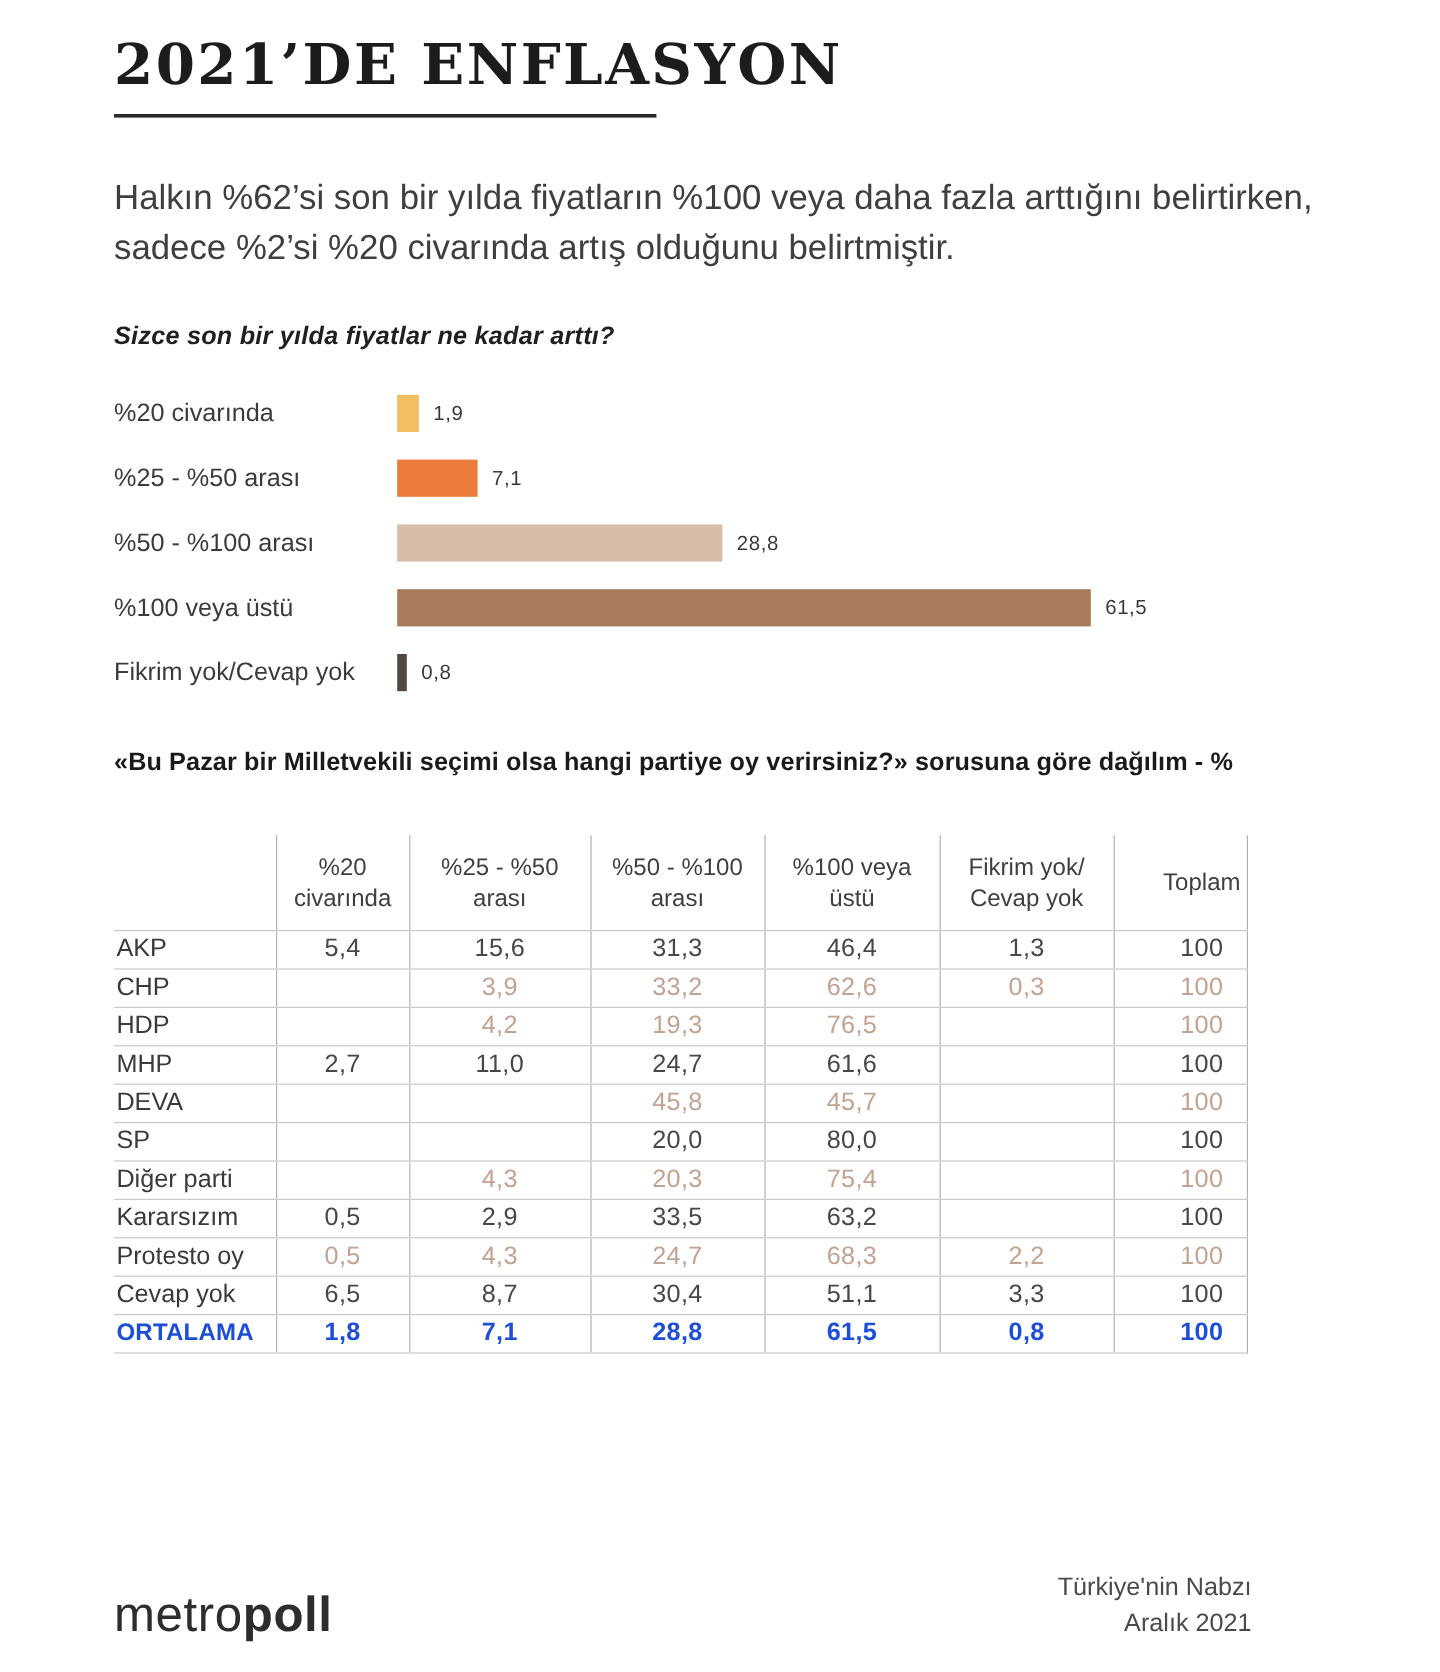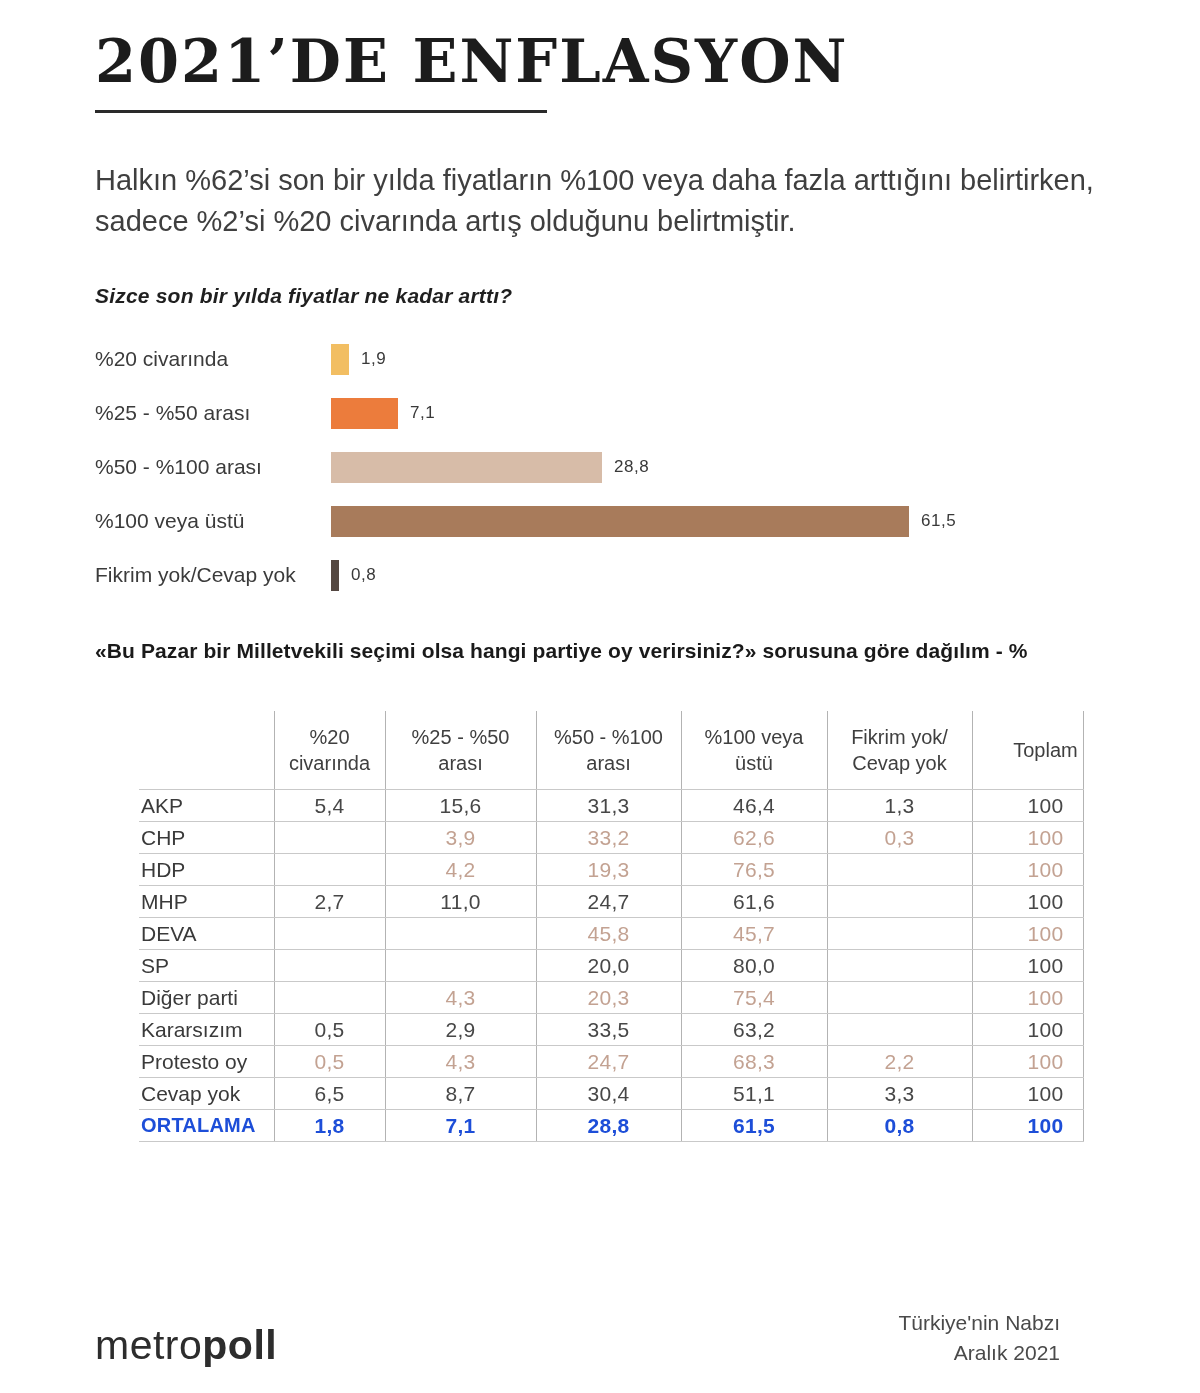--- a/index.html
+++ b/index.html
@@ -10,21 +10,21 @@
     color: #3d3d3d;
     position: relative;
     overflow: hidden;
   }
   .page { padding: 27px 95px 0 95px; position: relative; width: 1200px; height: 1393px; }
 
   
   .title {
     font-family: "DejaVu Serif", serif;
     font-weight: 700;
-    font-size: 59px;
+    font-size: 47px;
     line-height: 1.18;
     letter-spacing: 2px;
     color: #1c1c1c;
   }
   .title-underline {
     width: 452px; height: 3px;
     background: #2a2a2a;
     margin-top: 13px;
   }
 
@@ -62,21 +62,20 @@
     color: #1a1a1a;
     letter-spacing: 0.1px;
   }
 
   
   .crosstab {
     margin-top: 48px;
     border-collapse: collapse;
     table-layout: fixed;
     width: 944px;
-    margin-left: 44px;
   }
   .crosstab th, .crosstab td {
     border-left: 1px solid #b3b3b3;
     font-weight: 400;
     text-align: center;
     vertical-align: middle;
     overflow: hidden;
   }
   .crosstab th:first-child, .crosstab td:first-child { border-left: none; text-align: left; }
   .crosstab th:last-child, .crosstab td:last-child { border-right: 1px solid #b3b3b3; padding-left: 36px; }
@@ -96,21 +95,21 @@
     letter-spacing: 0.3px;
   }
   .crosstab tbody td.row-label { color: #3a3a3a; font-size: 21px; padding-left: 2px; letter-spacing: 0; }
   .crosstab tbody tr.muted td:not(.row-label) { color: #c3a292; }
   .crosstab tbody tr.bold td { font-weight: 700; color: #1d4ed8; }
   .crosstab tbody tr.bold td.row-label { font-weight: 700; font-size: 20px; letter-spacing: 0.2px; }
 
   
   .footer {
     position: absolute;
-    left: 95px; right: 140px; top: 1308px;
+    left: 95px; right: 157px; top: 1308px;
     display: flex;
     justify-content: space-between;
     align-items: flex-start;
   }
   .logo { font-size: 41px; color: #2d2d2d; letter-spacing: 0.5px; margin-top: 14px; }
   .logo .logo-light { font-weight: 400; }
   .logo .logo-bold { font-weight: 700; }
   .source { text-align: right; font-size: 21px; line-height: 1.45; color: #4a4a4a; }
 </style>
 </head>

